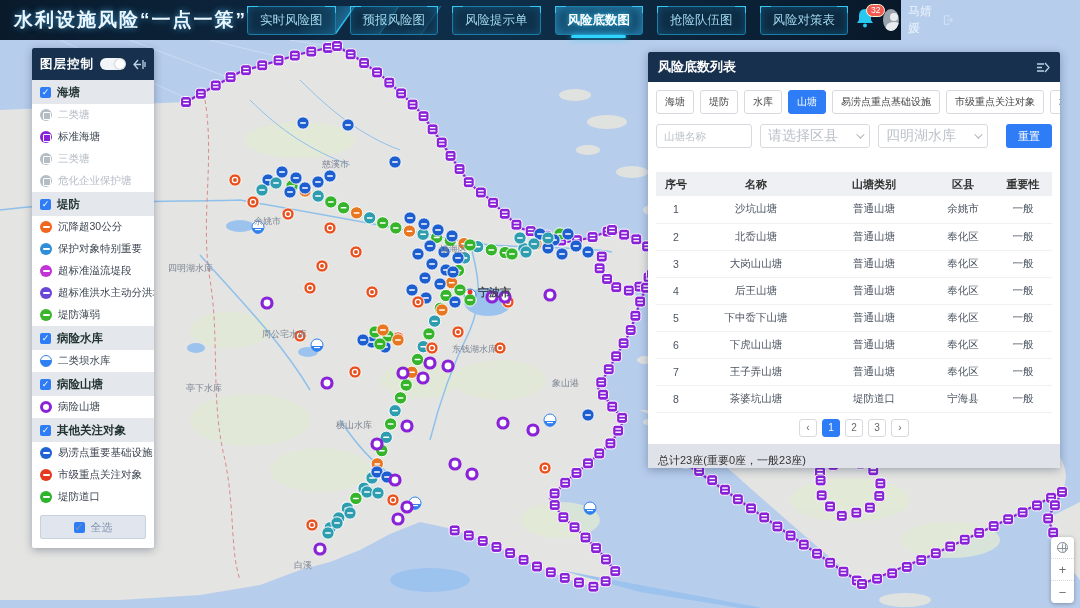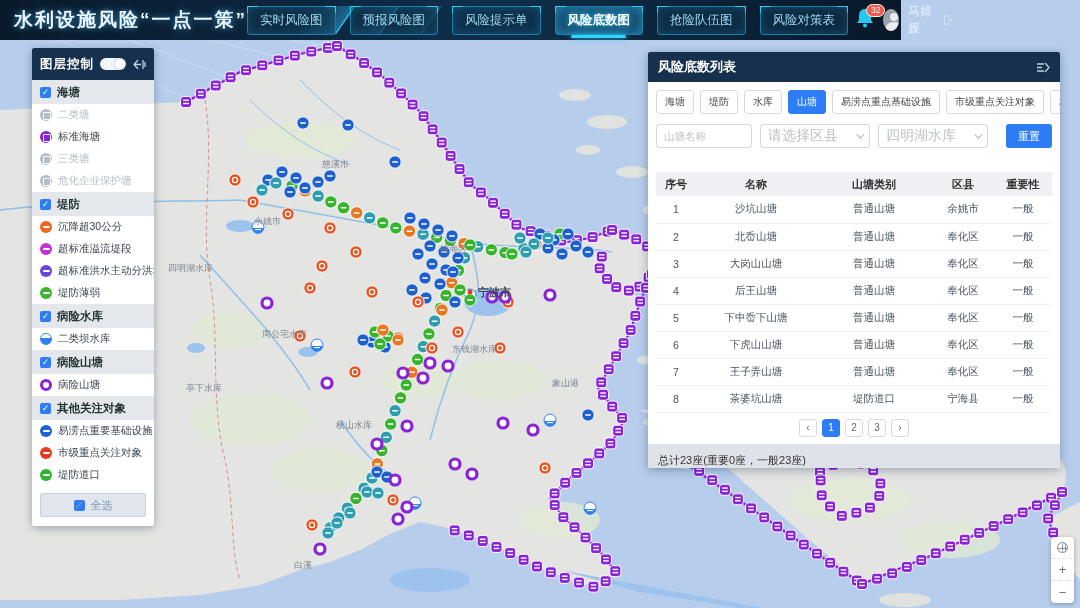--- a/index.html
+++ b/index.html
@@ -1490,20 +1490,24 @@
           <span class="lic sq" style="background: rgb(180, 188, 196);"></span>
           <span class="lbl">危化企业保护塘</span>
         </div>
         <div class="sec-head">
           <span class="cbx">✓</span>
           <span class="lbl">堤防</span>
         </div>
         <div class="layer-item">
           <span class="lic beads" style="background: rgb(240, 102, 30);"></span>
           <span class="lbl">沉降超30公分</span>
+        </div>
+        <div class="layer-item">
+          <span class="lic beads" style="background: rgb(46, 143, 216);"></span>
+          <span class="lbl">保护对象特别重要</span>
         </div>
         <div class="layer-item">
           <span class="lic beads" style="background: rgb(194, 52, 214);"></span>
           <span class="lbl">超标准溢流堤段</span>
         </div>
         <div class="layer-item">
           <span class="lic beads" style="background: rgb(106, 70, 216);"></span>
           <span class="lbl">超标准洪水主动分洪堤段</span>
         </div>
         <div class="layer-item">

